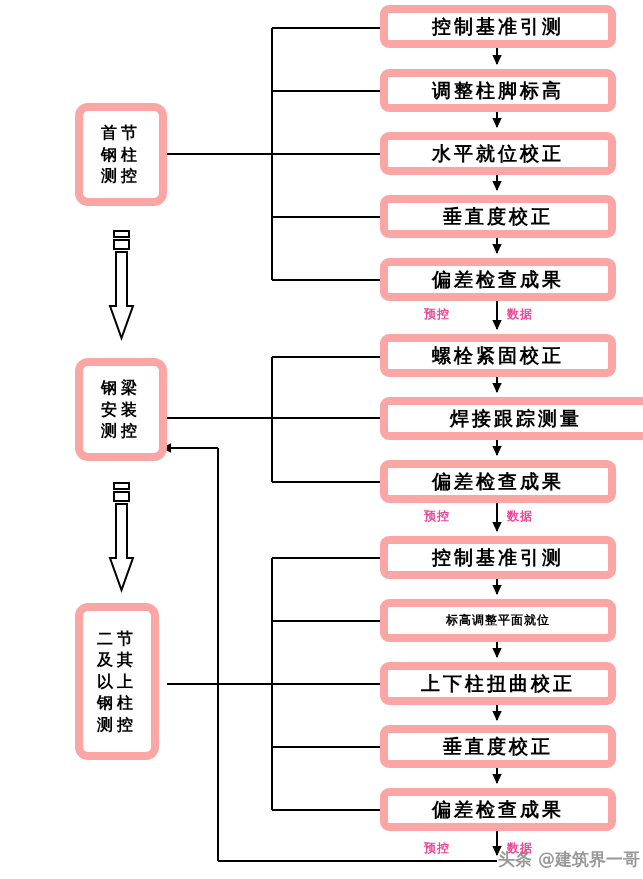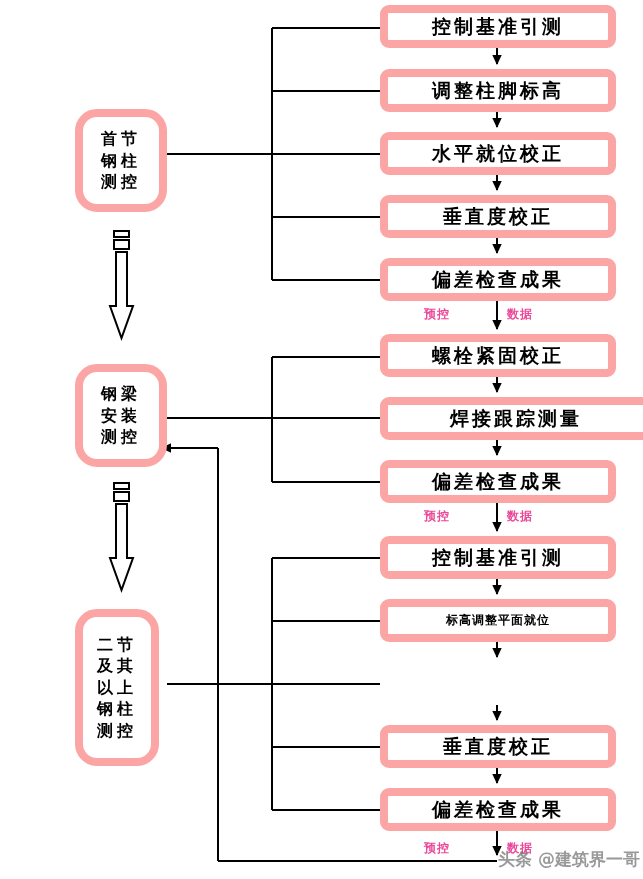--- a/index.html
+++ b/index.html
@@ -37,27 +37,26 @@
     letter-spacing: 3px;
     line-height: 1.18;
     white-space: pre-line;
   }
   .step {
     border-radius: 9px;
     font-size: 19px;
     font-weight: 600;
   }
   .group {
-    border-radius: 22px;
+    border-radius: 13px;
     font-size: 16px;
     font-weight: 600;
     letter-spacing: 4px;
     line-height: 1.35;
     flex-direction: column;
-    margin-top: 6px;
   }
   .edge-label {
     position: absolute;
     font-size: 12px;
     font-weight: 600;
     color: #ec4899;
     letter-spacing: 1px;
     white-space: nowrap;
   }
   .watermark {
@@ -173,20 +172,21 @@
   <div class="node step" style="left:380px; top:69px; width:236px; height:43px;">调整柱脚标高</div>
   <div class="node step" style="left:380px; top:195px; width:236px; height:43px;">垂直度校正</div>
   <div class="node step" style="left:380px; top:258px; width:236px; height:43px;">偏差检查成果</div>
 
   <div class="node step" style="left:380px; top:334px; width:236px; height:43px;">螺栓紧固校正</div>
   <div class="node step" style="left:380px; top:397px; width:272px; height:43px;">焊接跟踪测量</div>
   <div class="node step" style="left:380px; top:460px; width:236px; height:43px;">偏差检查成果</div>
 
   <div class="node step" style="left:380px; top:536px; width:236px; height:43px;">控制基准引测</div>
   <div class="node step" style="left:380px; top:599px; width:236px; height:43px; font-size:12px; letter-spacing:1px;">标高调整平面就位</div>
+  <div class="node step" style="left:380px; top:662px; width:236px; height:43px;">上下柱扭曲校正</div>
   <div class="node step" style="left:380px; top:725px; width:236px; height:43px;">垂直度校正</div>
   <div class="node step" style="left:380px; top:788px; width:236px; height:43px;">偏差检查成果</div>
 
   <div class="edge-label" style="left:424px; top:306px;">预控</div>
   <div class="edge-label" style="left:507px; top:306px;">数据</div>
 
   <div class="edge-label" style="left:424px; top:508px;">预控</div>
   <div class="edge-label" style="left:507px; top:508px;">数据</div>
 
   <div class="edge-label" style="left:424px; top:840px;">预控</div>

